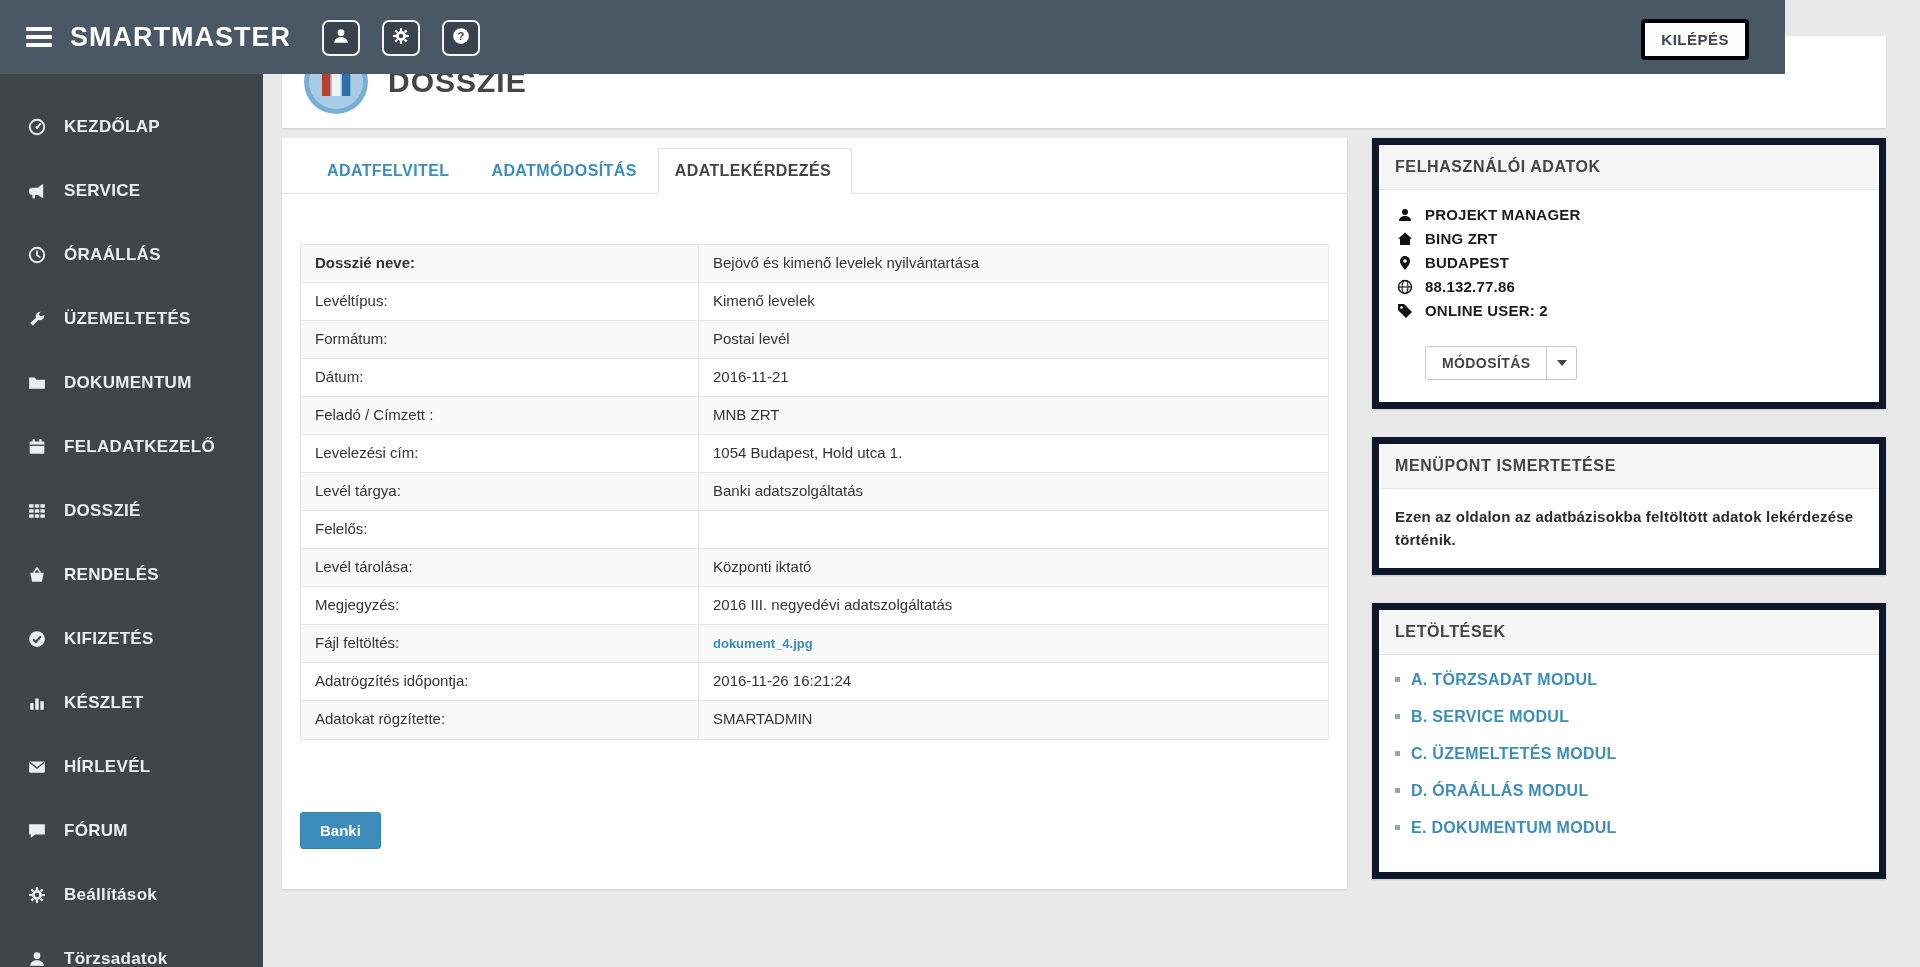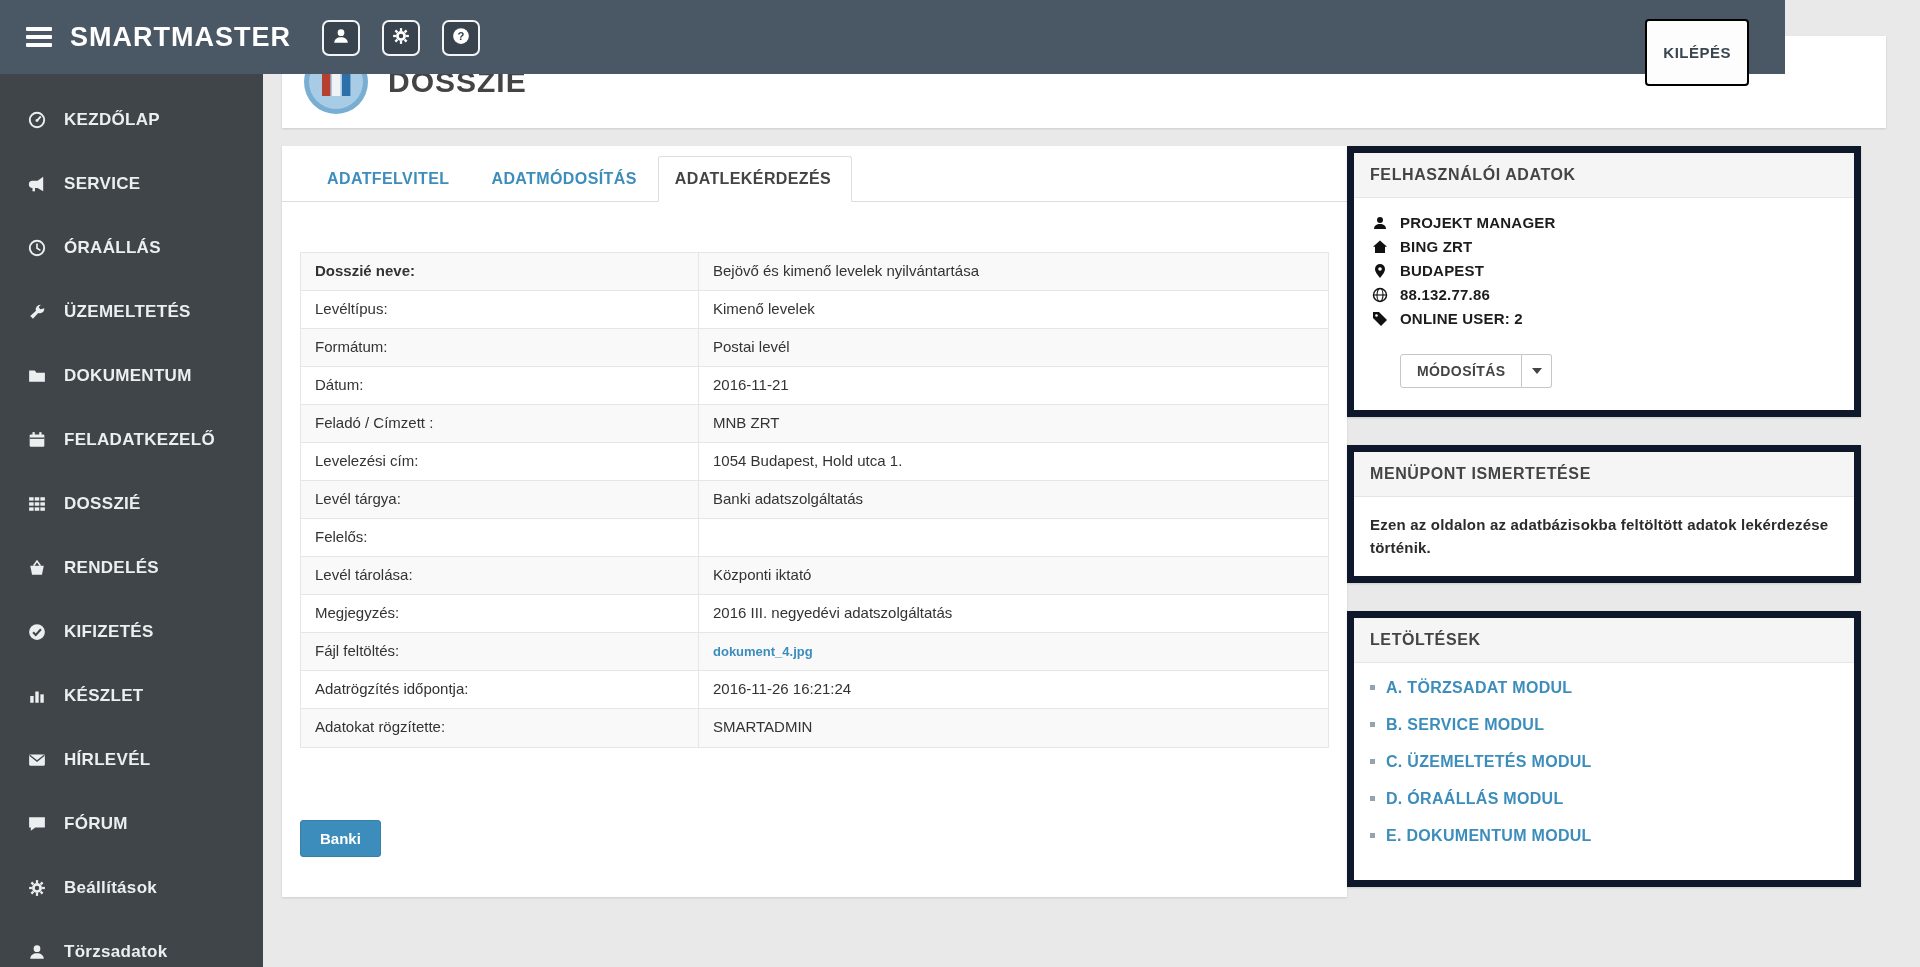--- a/index.html
+++ b/index.html
@@ -18,43 +18,43 @@
   .brand { color:#fff; font-size:27px; font-weight:bold; letter-spacing:1px; margin-left:14px; }
   .topbar-icons { position:absolute; left:322px; top:20px; display:flex; gap:22px; }
   .tb-btn {
     width:38px; height:36px; background:#39434e; border:2px solid #f2f4f5;
     border-radius:7px; display:flex; align-items:center; justify-content:center;
     cursor:pointer; color:#fff;
   }
   .tb-btn svg { width:18px; height:18px; fill:currentColor; }
   .logout-btn {
     position:absolute; right:36px; top:19px; background:#fdfdfd; color:#3c4650;
-    border:2px solid #000000; border-radius:4px; padding:23px 16px;
+    border:4px solid #000000; border-radius:4px; padding:8px 16px;
     font-size:15px; font-weight:bold; font-family:inherit; cursor:pointer; letter-spacing:.5px;
   }
   
   .sidebar {
     position:fixed; top:74px; left:0; width:263px; height:893px;
-    background:#3f4549; z-index:10; padding-top:14px; overflow:hidden;
+    background:#3f4549; z-index:10; padding-top:21px; overflow:hidden;
   }
   .side-item {
     display:flex; align-items:center; height:64px; padding-left:28px;
     color:#ecefef; font-size:17px; font-weight:bold; letter-spacing:.3px; cursor:pointer;
   }
   .side-item .sicon { width:22px; margin-right:14px; display:flex; align-items:center; }
   .side-item .sicon svg { width:18px; height:18px; fill:currentColor; }
   
   .main { margin-left:263px; padding:36px 34px 0 19px; }
   .page-header {
     background:#fff; height:92px; display:flex; align-items:center;
     box-shadow:0 1px 2px rgba(0,0,0,.12); padding-left:22px;
   }
   .page-icon svg { width:64px; height:64px; display:block; }
   .page-title { font-size:30px; font-weight:bold; color:#444; letter-spacing:1px; margin-left:20px; }
-  .content-row { display:flex; margin-top:18px; align-items:flex-start; }
+  .content-row { display:flex; gap:25px; margin-top:10px; align-items:flex-start; }
   
   .left-panel {
     width:1065px; min-height:747px; background:#fff; box-shadow:0 1px 2px rgba(0,0,0,.12);
   }
   .tabs { display:flex; border-bottom:1px solid #ddd; padding:10px 0 0 24px; }
   .tab {
     padding:13px 20px; font-size:16px; font-weight:bold; color:#3c8dbc;
     cursor:pointer; letter-spacing:.4px; border:1px solid transparent;
     border-radius:3px 3px 0 0; margin-bottom:-1px;
   }

